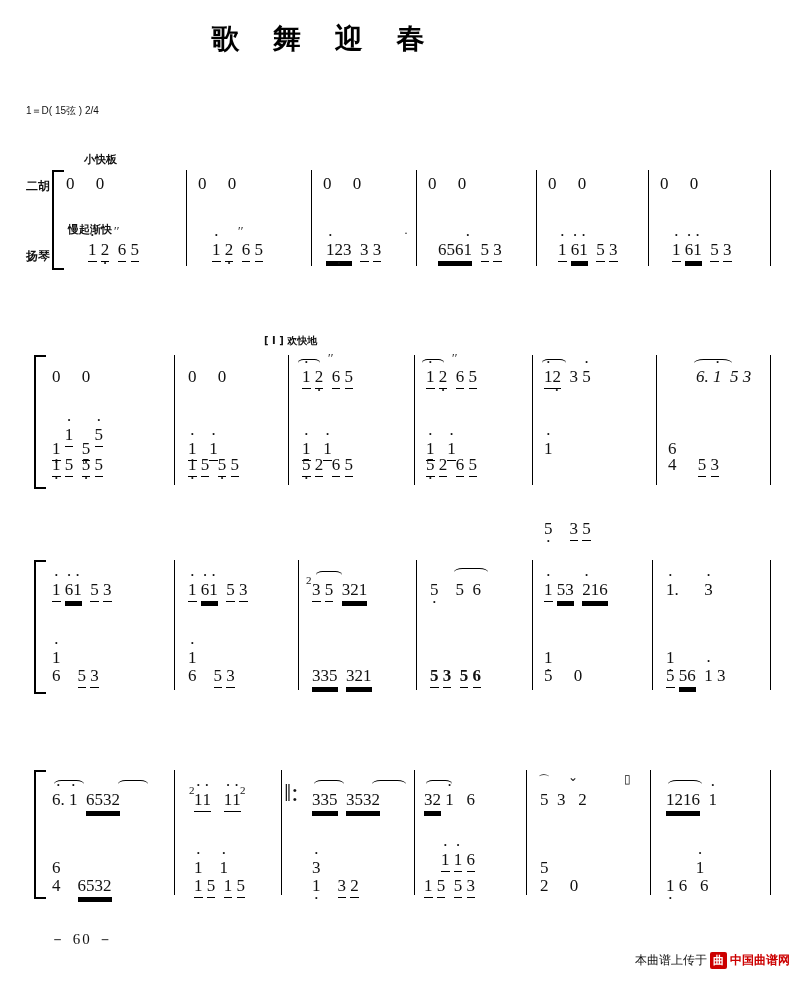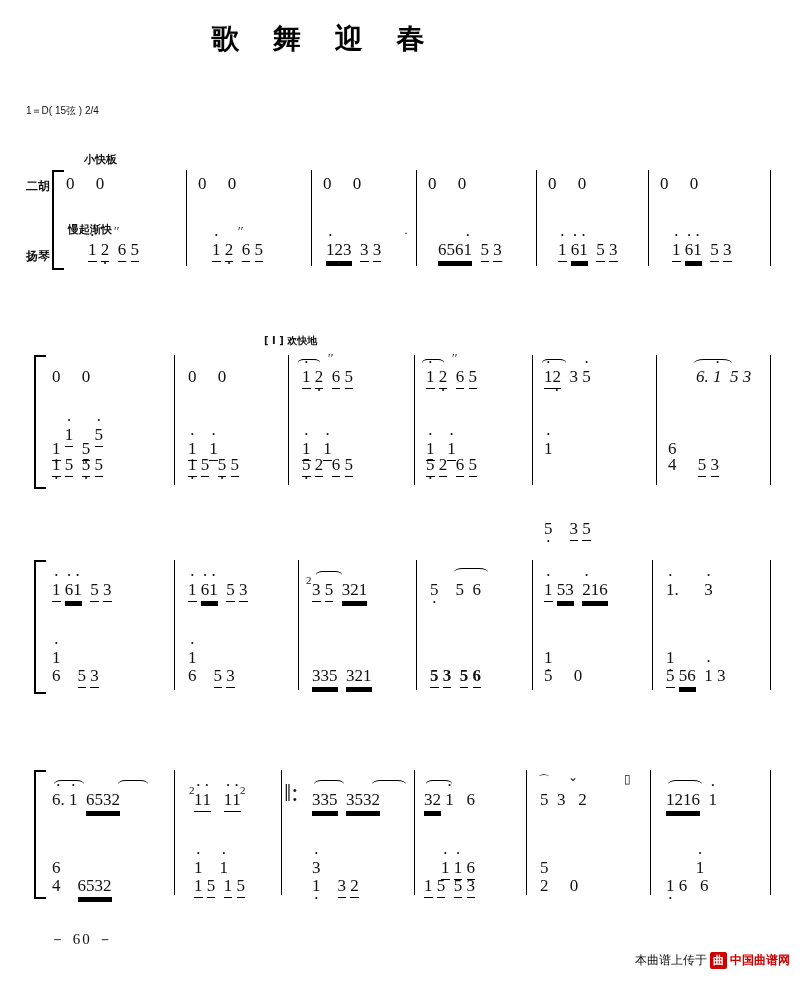--- a/index.html
+++ b/index.html
@@ -373,21 +373,21 @@
       <span class="num u2">1</span><span class="num u2">2</span><span class="num u2">1</span><span class="num u2">6</span>&nbsp;&nbsp;<span class="num d-up">1</span>
       <div class="slur" style="left:2px; top:-10px; width:34px;"></div>
     </div>
 
     <div class="cell" style="left:26px; top:88px;">6</div>
     <div class="cell" style="left:26px; top:106px;">4&nbsp;&nbsp;&nbsp;&nbsp;<span class="num u2">6</span><span class="num u2">5</span><span class="num u2">3</span><span class="num u2">2</span></div>
     <div class="cell" style="left:168px; top:88px;"><span class="num d-up">1</span>&nbsp;&nbsp;&nbsp;&nbsp;<span class="num d-up">1</span></div>
     <div class="cell" style="left:168px; top:106px;"><span class="num u1">1</span>&nbsp;<span class="num u1">5</span>&nbsp;&nbsp;<span class="num u1">1</span>&nbsp;<span class="num u1">5</span></div>
     <div class="cell" style="left:286px; top:88px;"><span class="num d-up">3</span></div>
     <div class="cell" style="left:286px; top:106px;"><span class="num d-dn">1</span>&nbsp;&nbsp;&nbsp;&nbsp;<span class="num u1">3</span>&nbsp;<span class="num u1">2</span></div>
-    <div class="cell" style="left:398px; top:88px;">&nbsp;&nbsp;&nbsp;&nbsp;<span class="num d-up u1">1</span>&nbsp;<span class="num d-up u1">1</span>&nbsp;<span class="num u1">6</span></div>
+    <div class="cell" style="left:398px; top:80px;">&nbsp;&nbsp;&nbsp;&nbsp;<span class="num d-up u1">1</span>&nbsp;<span class="num d-up u1">1</span>&nbsp;<span class="num u1">6</span></div>
     <div class="cell" style="left:398px; top:106px;"><span class="num u1">1</span>&nbsp;<span class="num u1">5</span>&nbsp;&nbsp;<span class="num u1">5</span>&nbsp;<span class="num u1">3</span></div>
     <div class="cell" style="left:514px; top:88px;">5</div>
     <div class="cell" style="left:514px; top:106px;">2&nbsp;&nbsp;&nbsp;&nbsp;&nbsp;0</div>
     <div class="cell" style="left:640px; top:88px;">&nbsp;&nbsp;&nbsp;&nbsp;&nbsp;&nbsp;&nbsp;<span class="num d-up">1</span></div>
     <div class="cell" style="left:640px; top:106px;"><span class="num d-dn">1</span>&nbsp;<span class="num">6</span>&nbsp;&nbsp;&nbsp;<span class="num">6</span></div>
   </div>
 
   <div class="pagenum">－ 60 －</div>
 
   <div class="credit">

